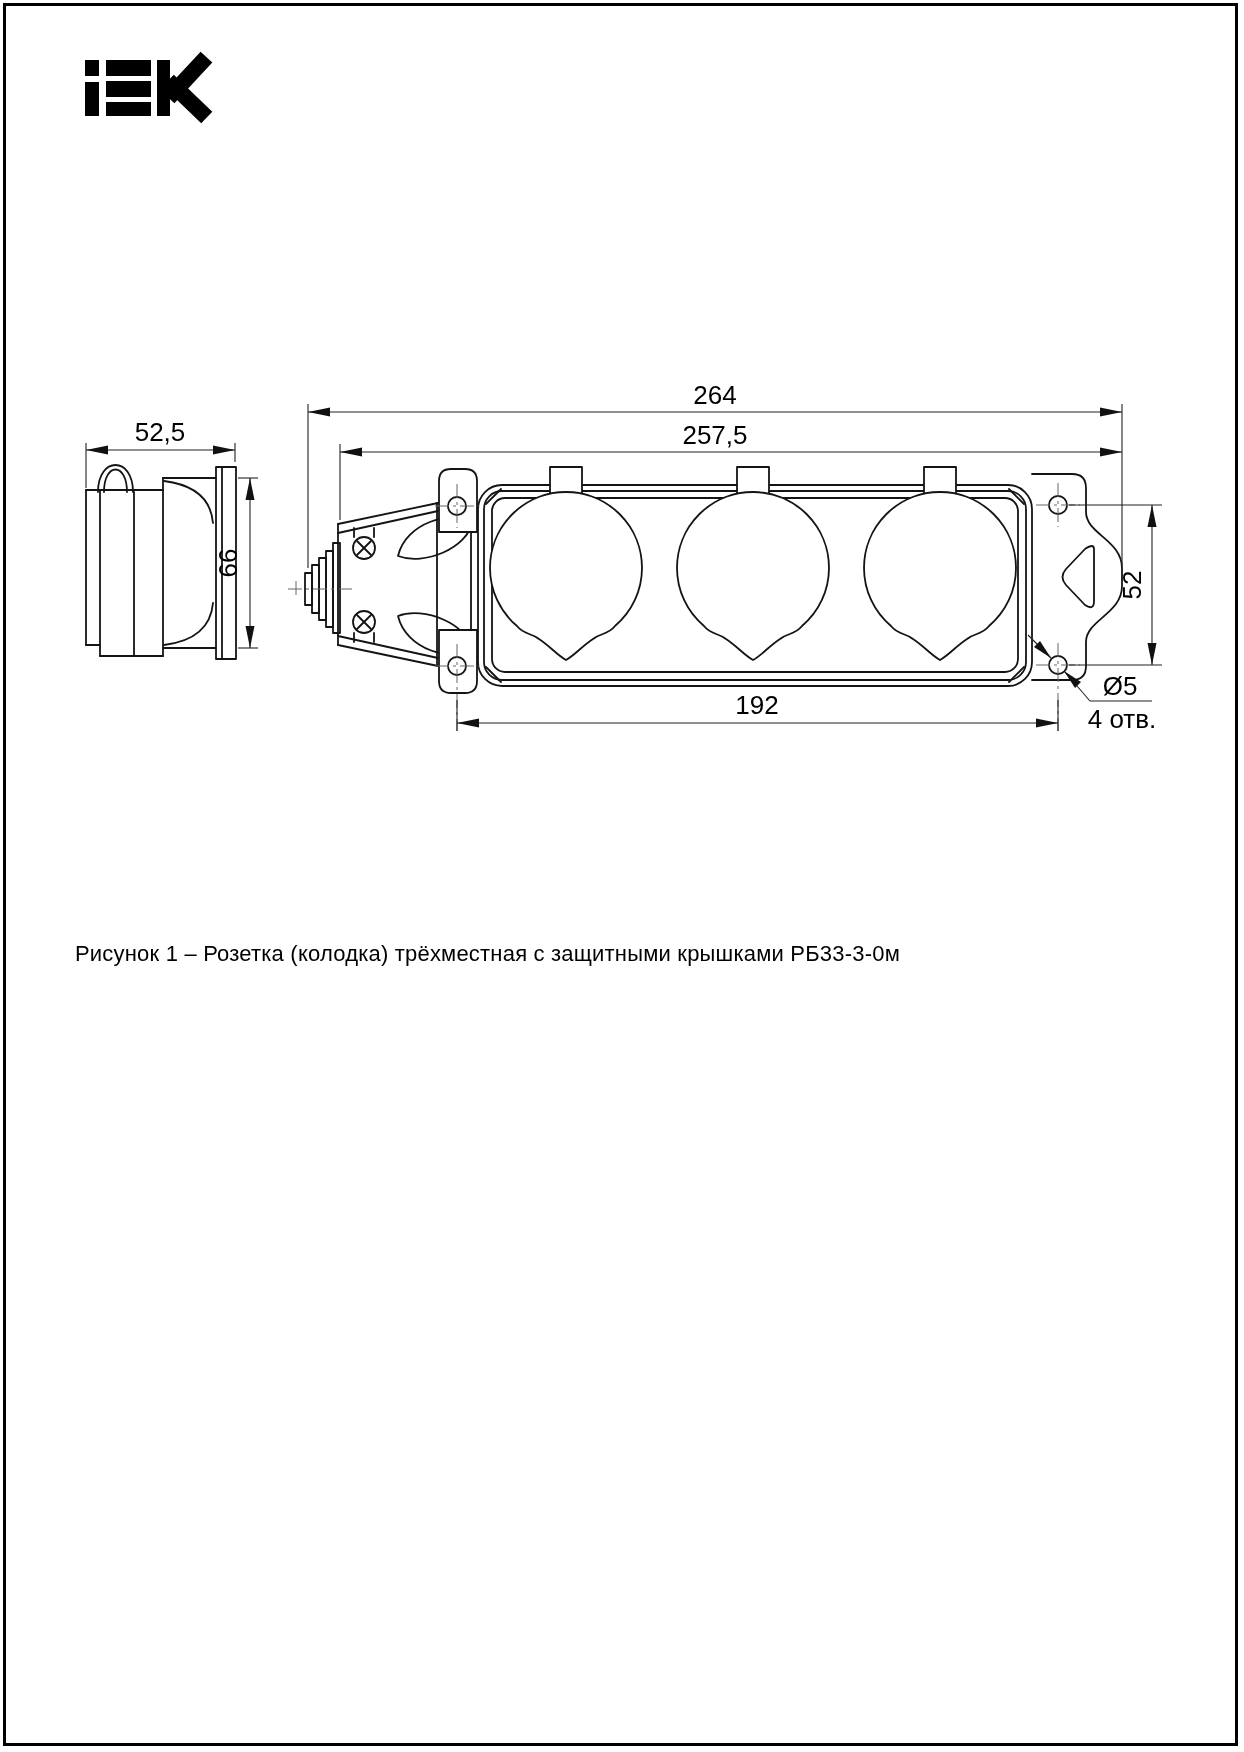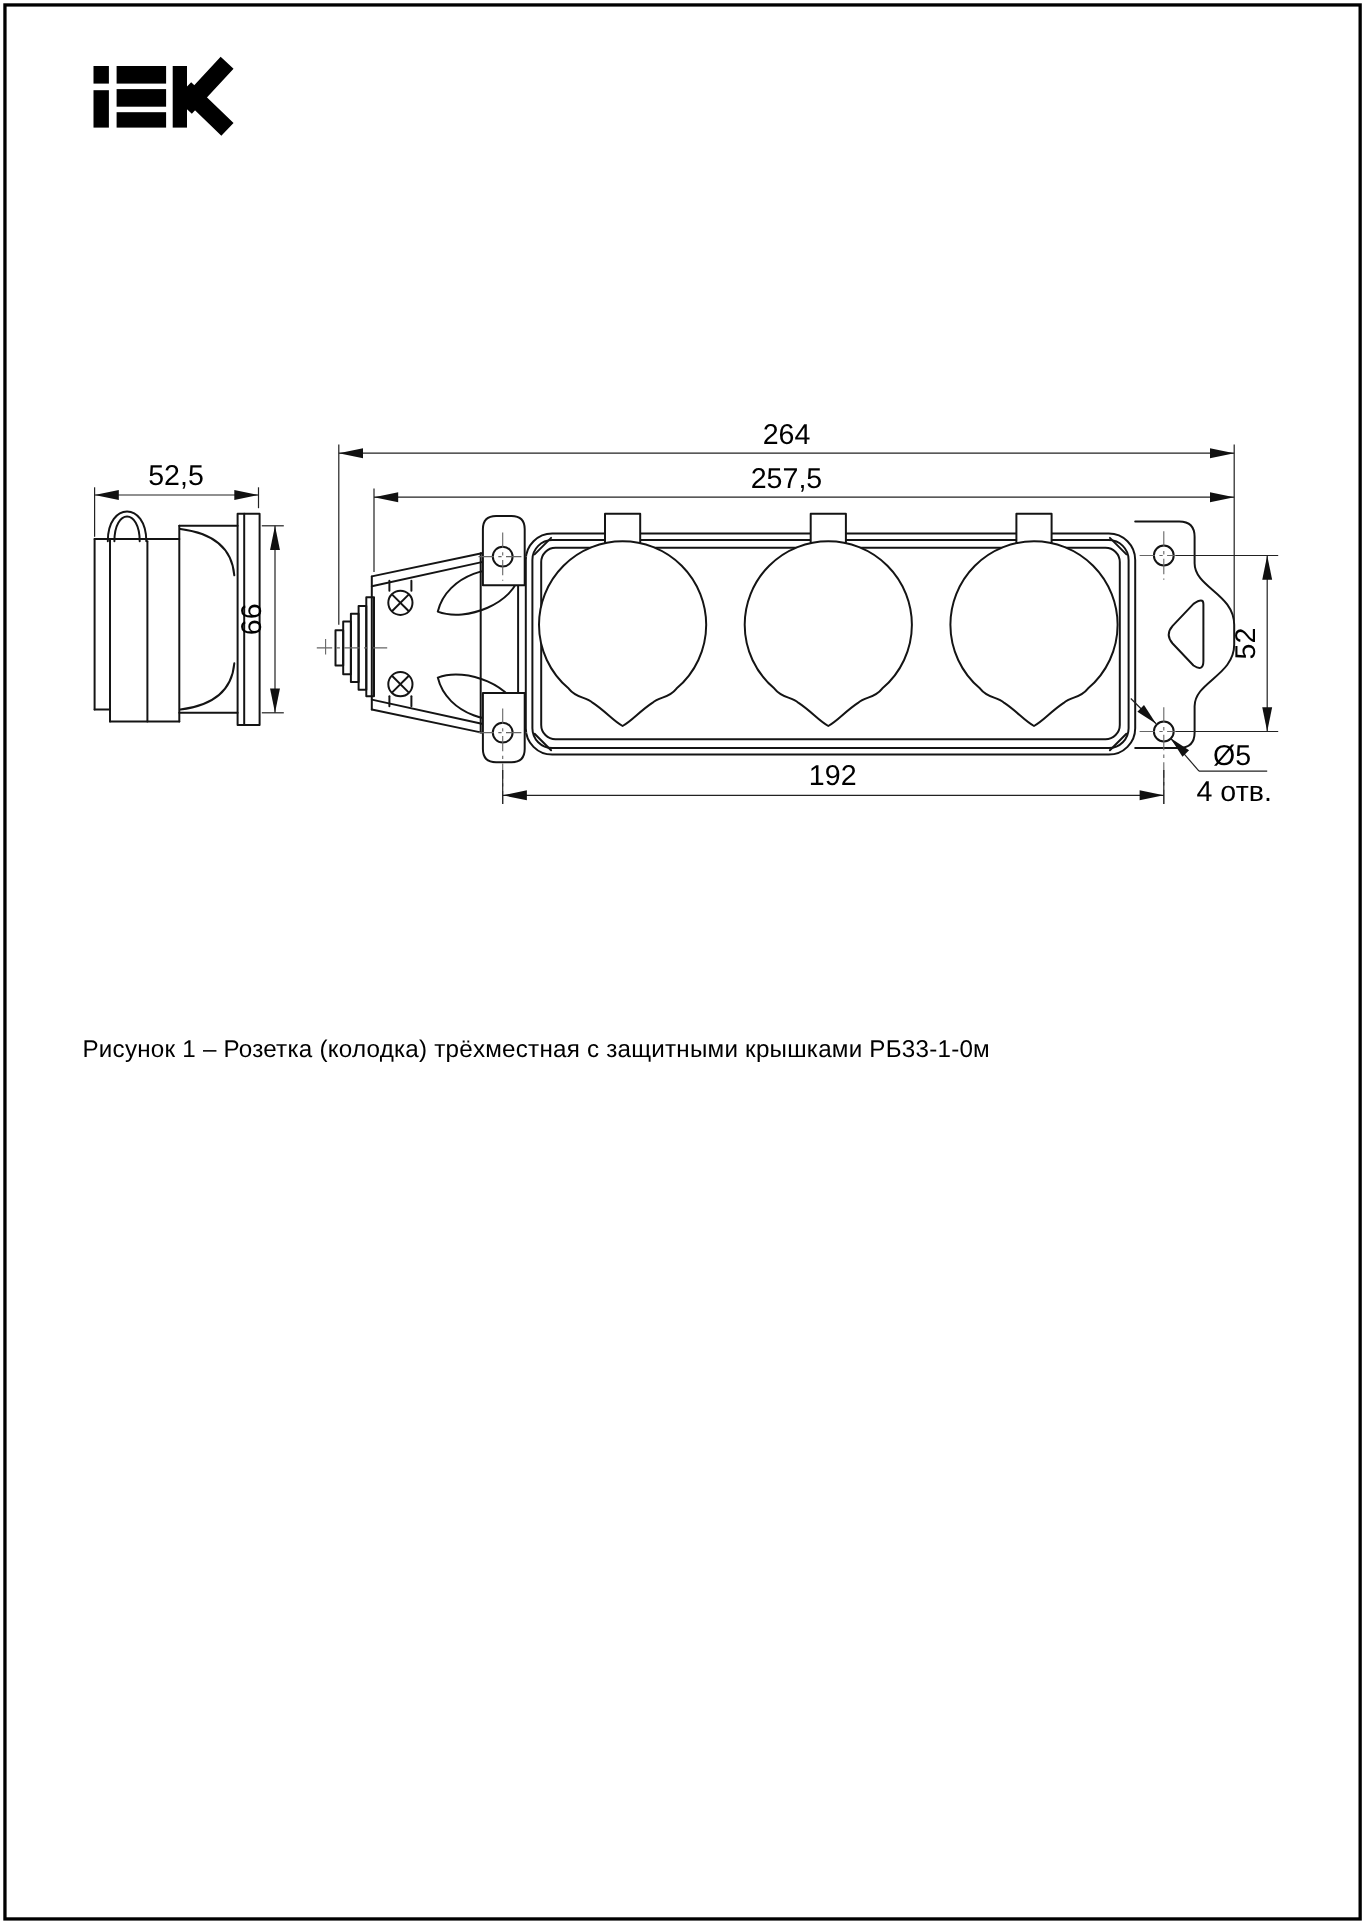--- a/index.html
+++ b/index.html
@@ -201,14 +201,14 @@
         <polygon class="arr" points="1051,658 1034,647 1040,641"></polygon>
         <line class="thin" x1="1064" y1="671" x2="1090" y2="701"></line>
         <polygon class="arr" points="1064,671 1081,682 1075,688"></polygon>
         <line class="thin" x1="1090" y1="701" x2="1152" y2="701"></line>
         <text class="dim" x="1120" y="695" text-anchor="middle">Ø5</text>
         <text class="dim" x="1122" y="728" text-anchor="middle">4 отв.</text>
       </g>
     </g>
   </svg>
 
-  <div class="caption">Рисунок 1 – Розетка (колодка) трёхместная с защитными крышками РБ33-1-0м</div>
+  <div class="caption">Рисунок 1 – Розетка (колодка) трёхместная с защитными крышками РБ33-3-0м</div>
 </div>
 
 </body></html>

